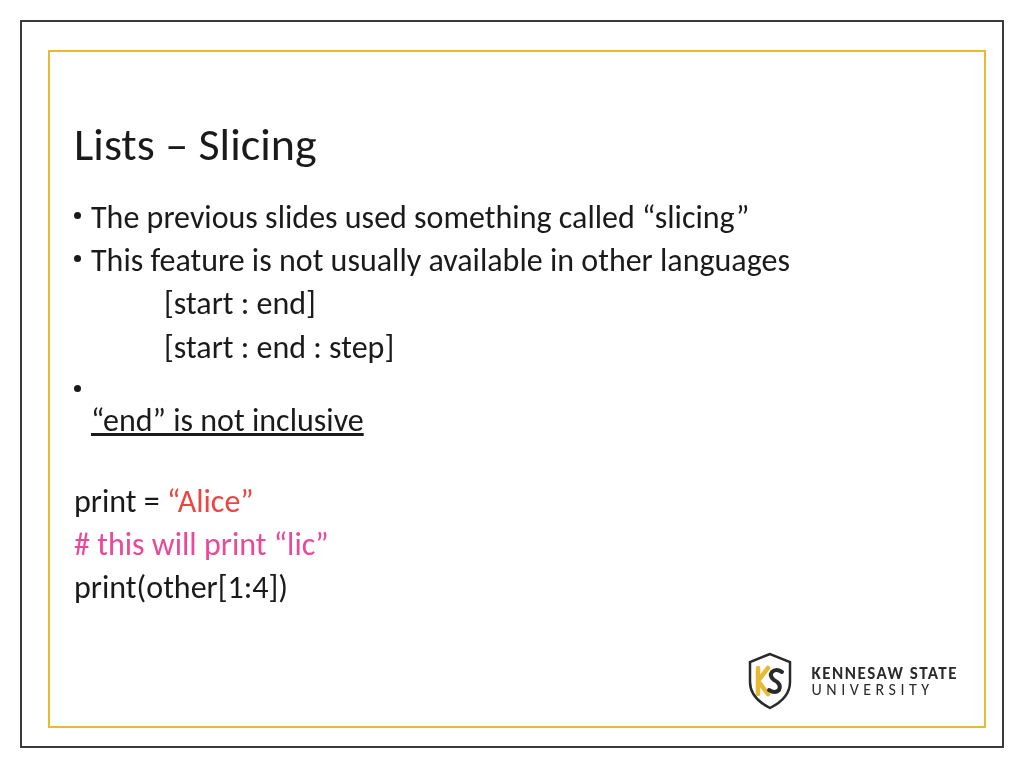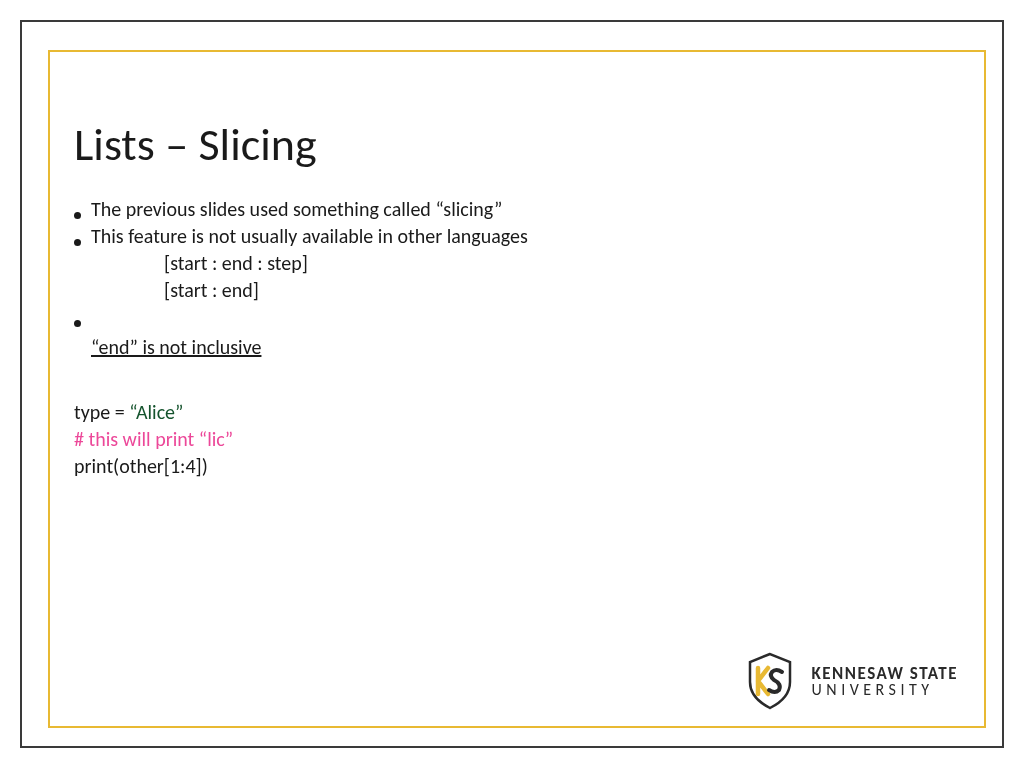--- a/index.html
+++ b/index.html
@@ -35,21 +35,21 @@
     bottom: 60px;
     color: #1a1a1a;
   }
   .title {
     font-size: 46px;
     font-weight: 400;
     margin-bottom: 24px;
     margin-top: 36px;
   }
   .body {
-    font-size: 20px;
+    font-size: 32px;
     line-height: 1.35;
   }
   .bullet {
     display: flex;
     align-items: flex-start;
   }
   .bullet .dot {
     width: 7px;
     height: 7px;
     background: #1a1a1a;
@@ -59,21 +59,21 @@
     flex-shrink: 0;
   }
   .bullet .txt { flex: 1; }
   .indent {
     padding-left: 90px;
   }
   .underline { text-decoration: underline; margin-top: 30px; }
   .code-block {
     margin-top: 38px;
   }
-  .red { color: #14532d; }
+  .red { color: #ef4444; }
   .green { color: #ec4899; }
   .logo {
     position: absolute;
     right: 66px;
     bottom: 58px;
     display: flex;
     align-items: center;
     gap: 16px;
   }
   .logo-mark {
@@ -114,31 +114,31 @@
       <span class="dot"></span>
       <span class="txt">The previous slides used something called “slicing”</span>
     </div>
 
     <div class="bullet">
       <span class="dot"></span>
       <span class="txt">This feature is not usually available in other languages</span>
     </div>
 
 
+    <div class="indent">[start : end]</div>
     <div class="indent">[start : end : step]</div>
-    <div class="indent">[start : end]</div>
 
     <div class="bullet">
       <span class="dot"></span>
       <span class="txt underline">“end” is not inclusive</span>
     </div>
 
     <div class="code-block">
       <div>
-        <span>type = </span><span class="red">“Alice”</span>
+        <span>print = </span><span class="red">“Alice”</span>
       </div>
       <div class="green"># this will print “lic”</div>
       <div>print(other[1:4])</div>
     </div>
 
   </div>
 </div>
 
 <div class="logo">
   <div class="logo-mark">

